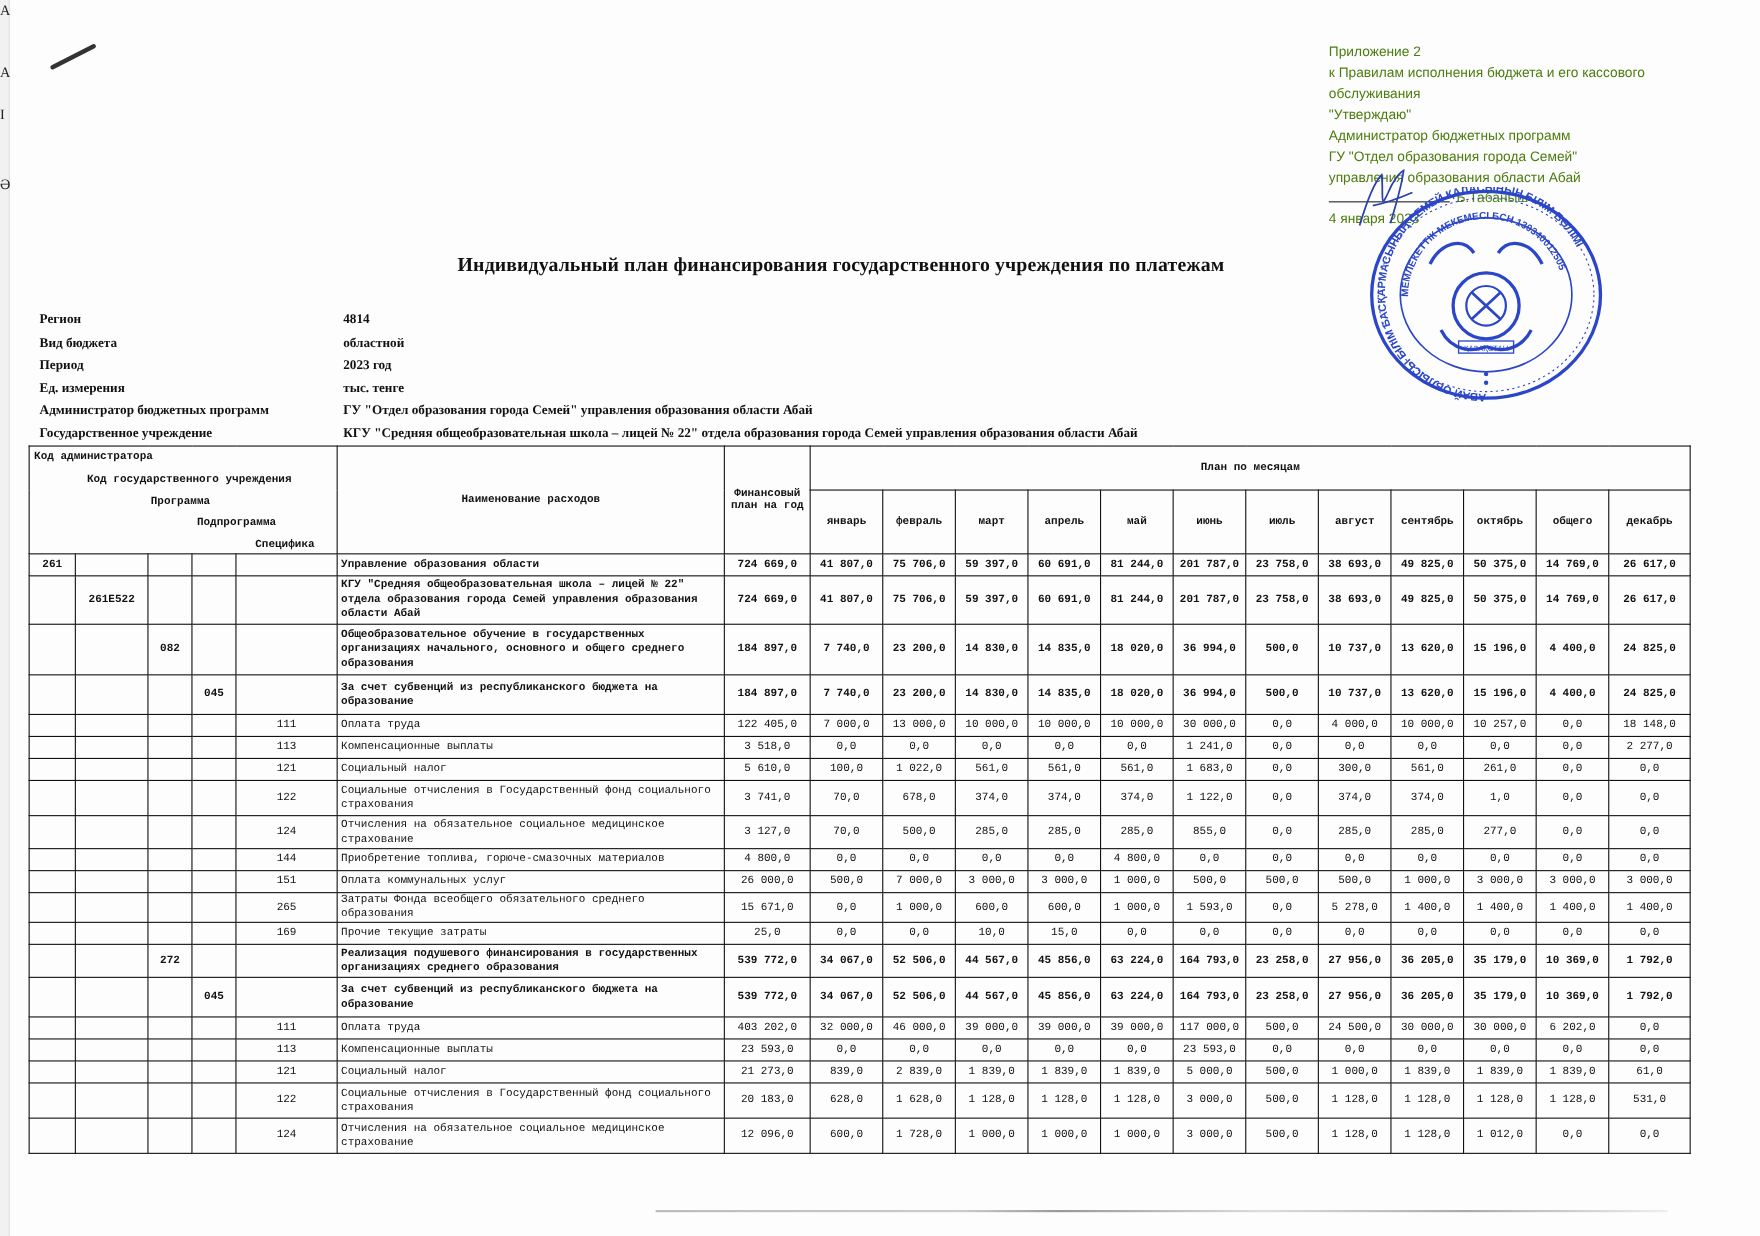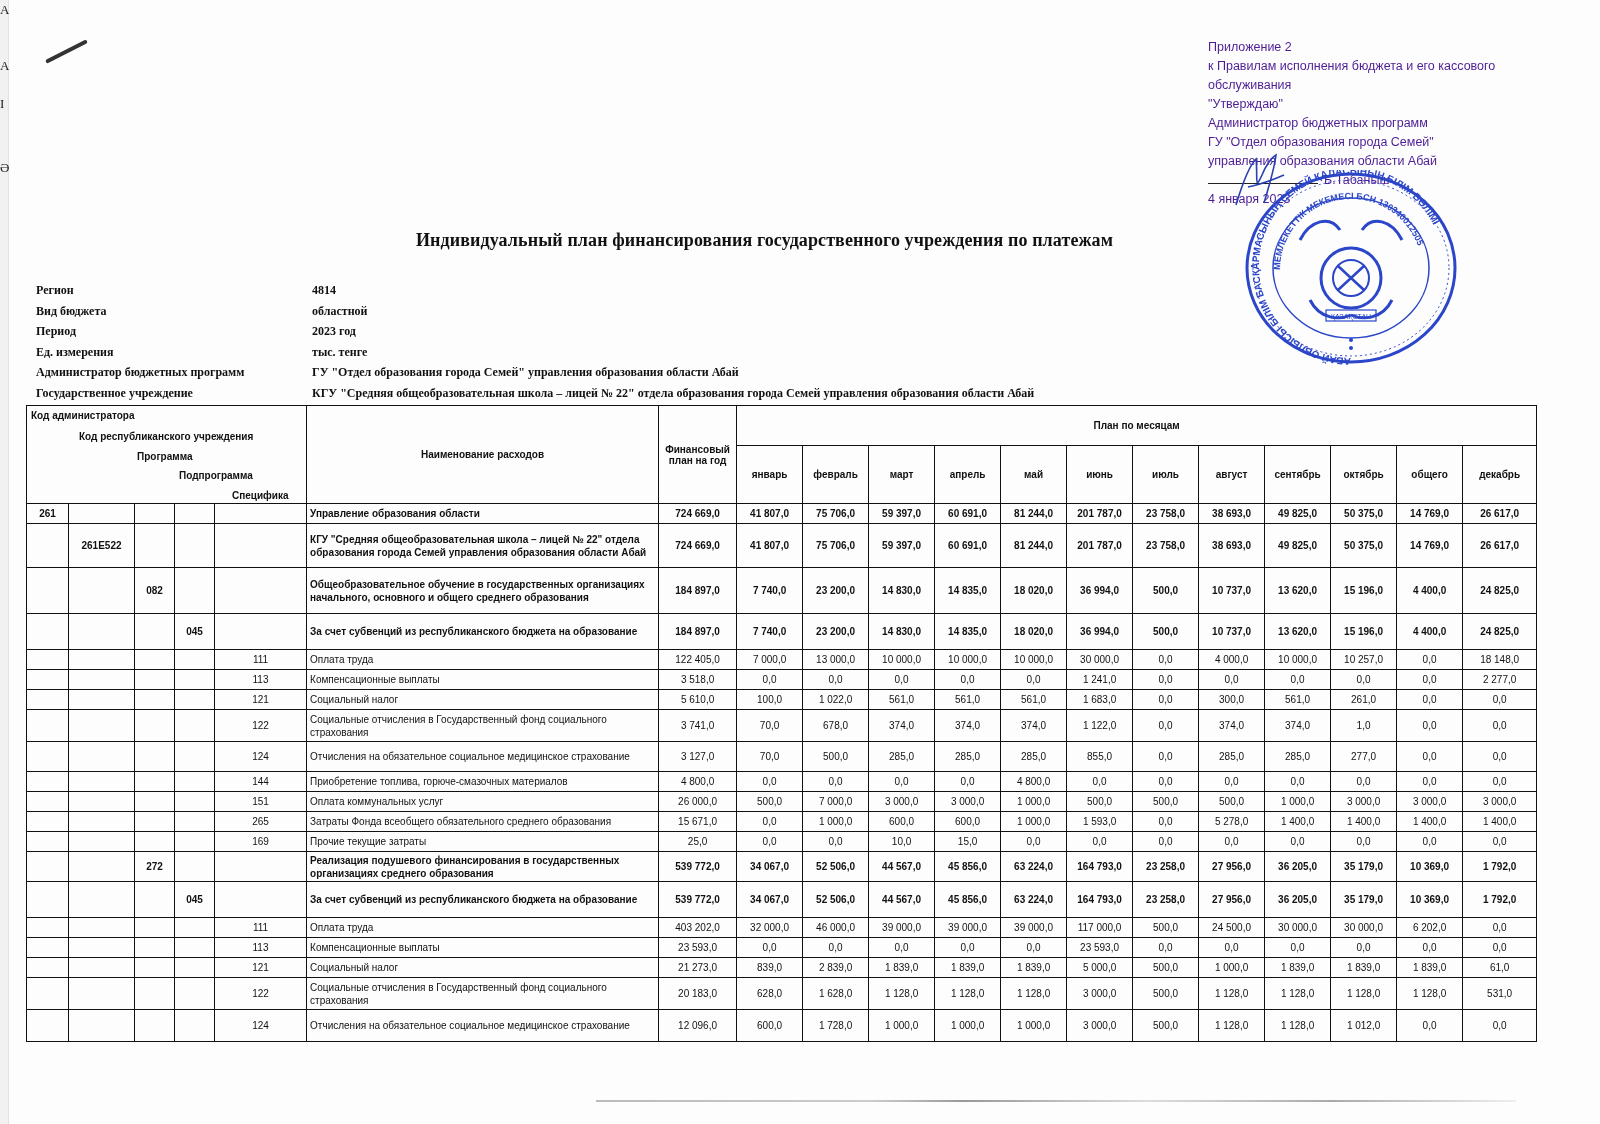--- a/index.html
+++ b/index.html
@@ -5,32 +5,32 @@
   html, body { margin:0; padding:0; }
   body {
     width:1600px; height:1124px; position:relative; overflow:hidden;
     background:#fdfdfd; color:#111;
     font-family:"Liberation Serif", serif;
   }
   .abs { position:absolute; }
   .left-edge { left:0; top:0; width:8px; height:1124px; background:#f1f1f1; border-right:1px solid #e2e2e2; }
   .edge-mark { position:absolute; left:0; font-size:13px; color:#222; font-family:"Liberation Serif", serif; }
   .pen-stroke { left:46px; top:60px; width:46px; height:4px; background:#333; transform:rotate(-27deg); transform-origin:left center; border-radius:2px; }
-  .approval { left:1208px; top:38px; width:330px; font-size:12.5px; line-height:19px; font-family:"Liberation Sans", sans-serif; color:#4c1d95; }
+  .approval { left:1208px; top:38px; width:330px; font-size:12.5px; line-height:19px; font-family:"Liberation Sans", sans-serif; color:#4d7c0f; }
   .approval .sign-line { border-bottom:1px solid #222; width:110px; display:inline-block; margin-right:6px; }
   .stamp { left:1240px; top:170px; width:222px; height:196px; }
   .signature { left:1228px; top:145px; width:70px; height:70px; }
   .doc-title { left:416px; top:230px; font-size:18px; font-weight:bold; letter-spacing:0.1px; }
   .meta { left:36px; top:283px; font-size:12px; font-weight:bold; }
   .meta-row { position:absolute; left:0; white-space:nowrap; }
   .meta-label { position:absolute; left:0; }
   .meta-value { position:absolute; left:276px; }
   table.plan {
     position:absolute; left:26px; top:405px; border-collapse:collapse; table-layout:fixed;
-    width:1206px; font-family:Liberation Sans, sans-serif; font-size:10px;padding-left:44px;
+    width:1206px; font-family:Liberation Mono, monospace; font-size:10px;padding-left:44px;
   }
   table.plan td, table.plan th { border:1.3px solid #111; padding:0 3px; vertical-align:middle; overflow:hidden; }
   table.plan th { font-weight:bold; font-size:10px; text-align:center; }
   .codes-head { position:relative; height:96px; padding:0 !important; }
   .codes-head span { position:absolute; font-weight:bold; font-size:10px; white-space:nowrap; }
   .num { text-align:center; font-size:10px; }
   .bold td { font-weight:bold; }
   .name { text-align:left; font-size:10px; line-height:13px; }
   .code { text-align:center; font-weight:bold; }
   .scan-line { left:596px; top:1100px; width:920px; height:2px; background:linear-gradient(90deg,#bbb 0,#ccc 30%,#999 40%,#ddd 60%,#aaa 80%,#eee 100%); }
@@ -131,21 +131,21 @@
       <col style="width:66px">
       <col style="width:66px">
       <col style="width:66px">
       <col style="width:66px">
       <col style="width:74px">
   </colgroup>
   <thead>
     <tr style="height:40px">
       <th colspan="5" rowspan="2" class="codes-head">
         <span style="left:4px;top:4px">Код администратора</span>
-        <span style="left:52px;top:25px">Код республиканского учреждения</span>
+        <span style="left:52px;top:25px">Код государственного учреждения</span>
         <span style="left:110px;top:45px">Программа</span>
         <span style="left:152px;top:64px">Подпрограмма</span>
         <span style="left:205px;top:84px">Специфика</span>
       </th>
       <th rowspan="2">Наименование расходов</th>
       <th rowspan="2">Финансовый план на год</th>
       <th colspan="12">План по месяцам</th>
     </tr>
     <tr style="height:58px" id="month-head">
         <th>январь</th>

